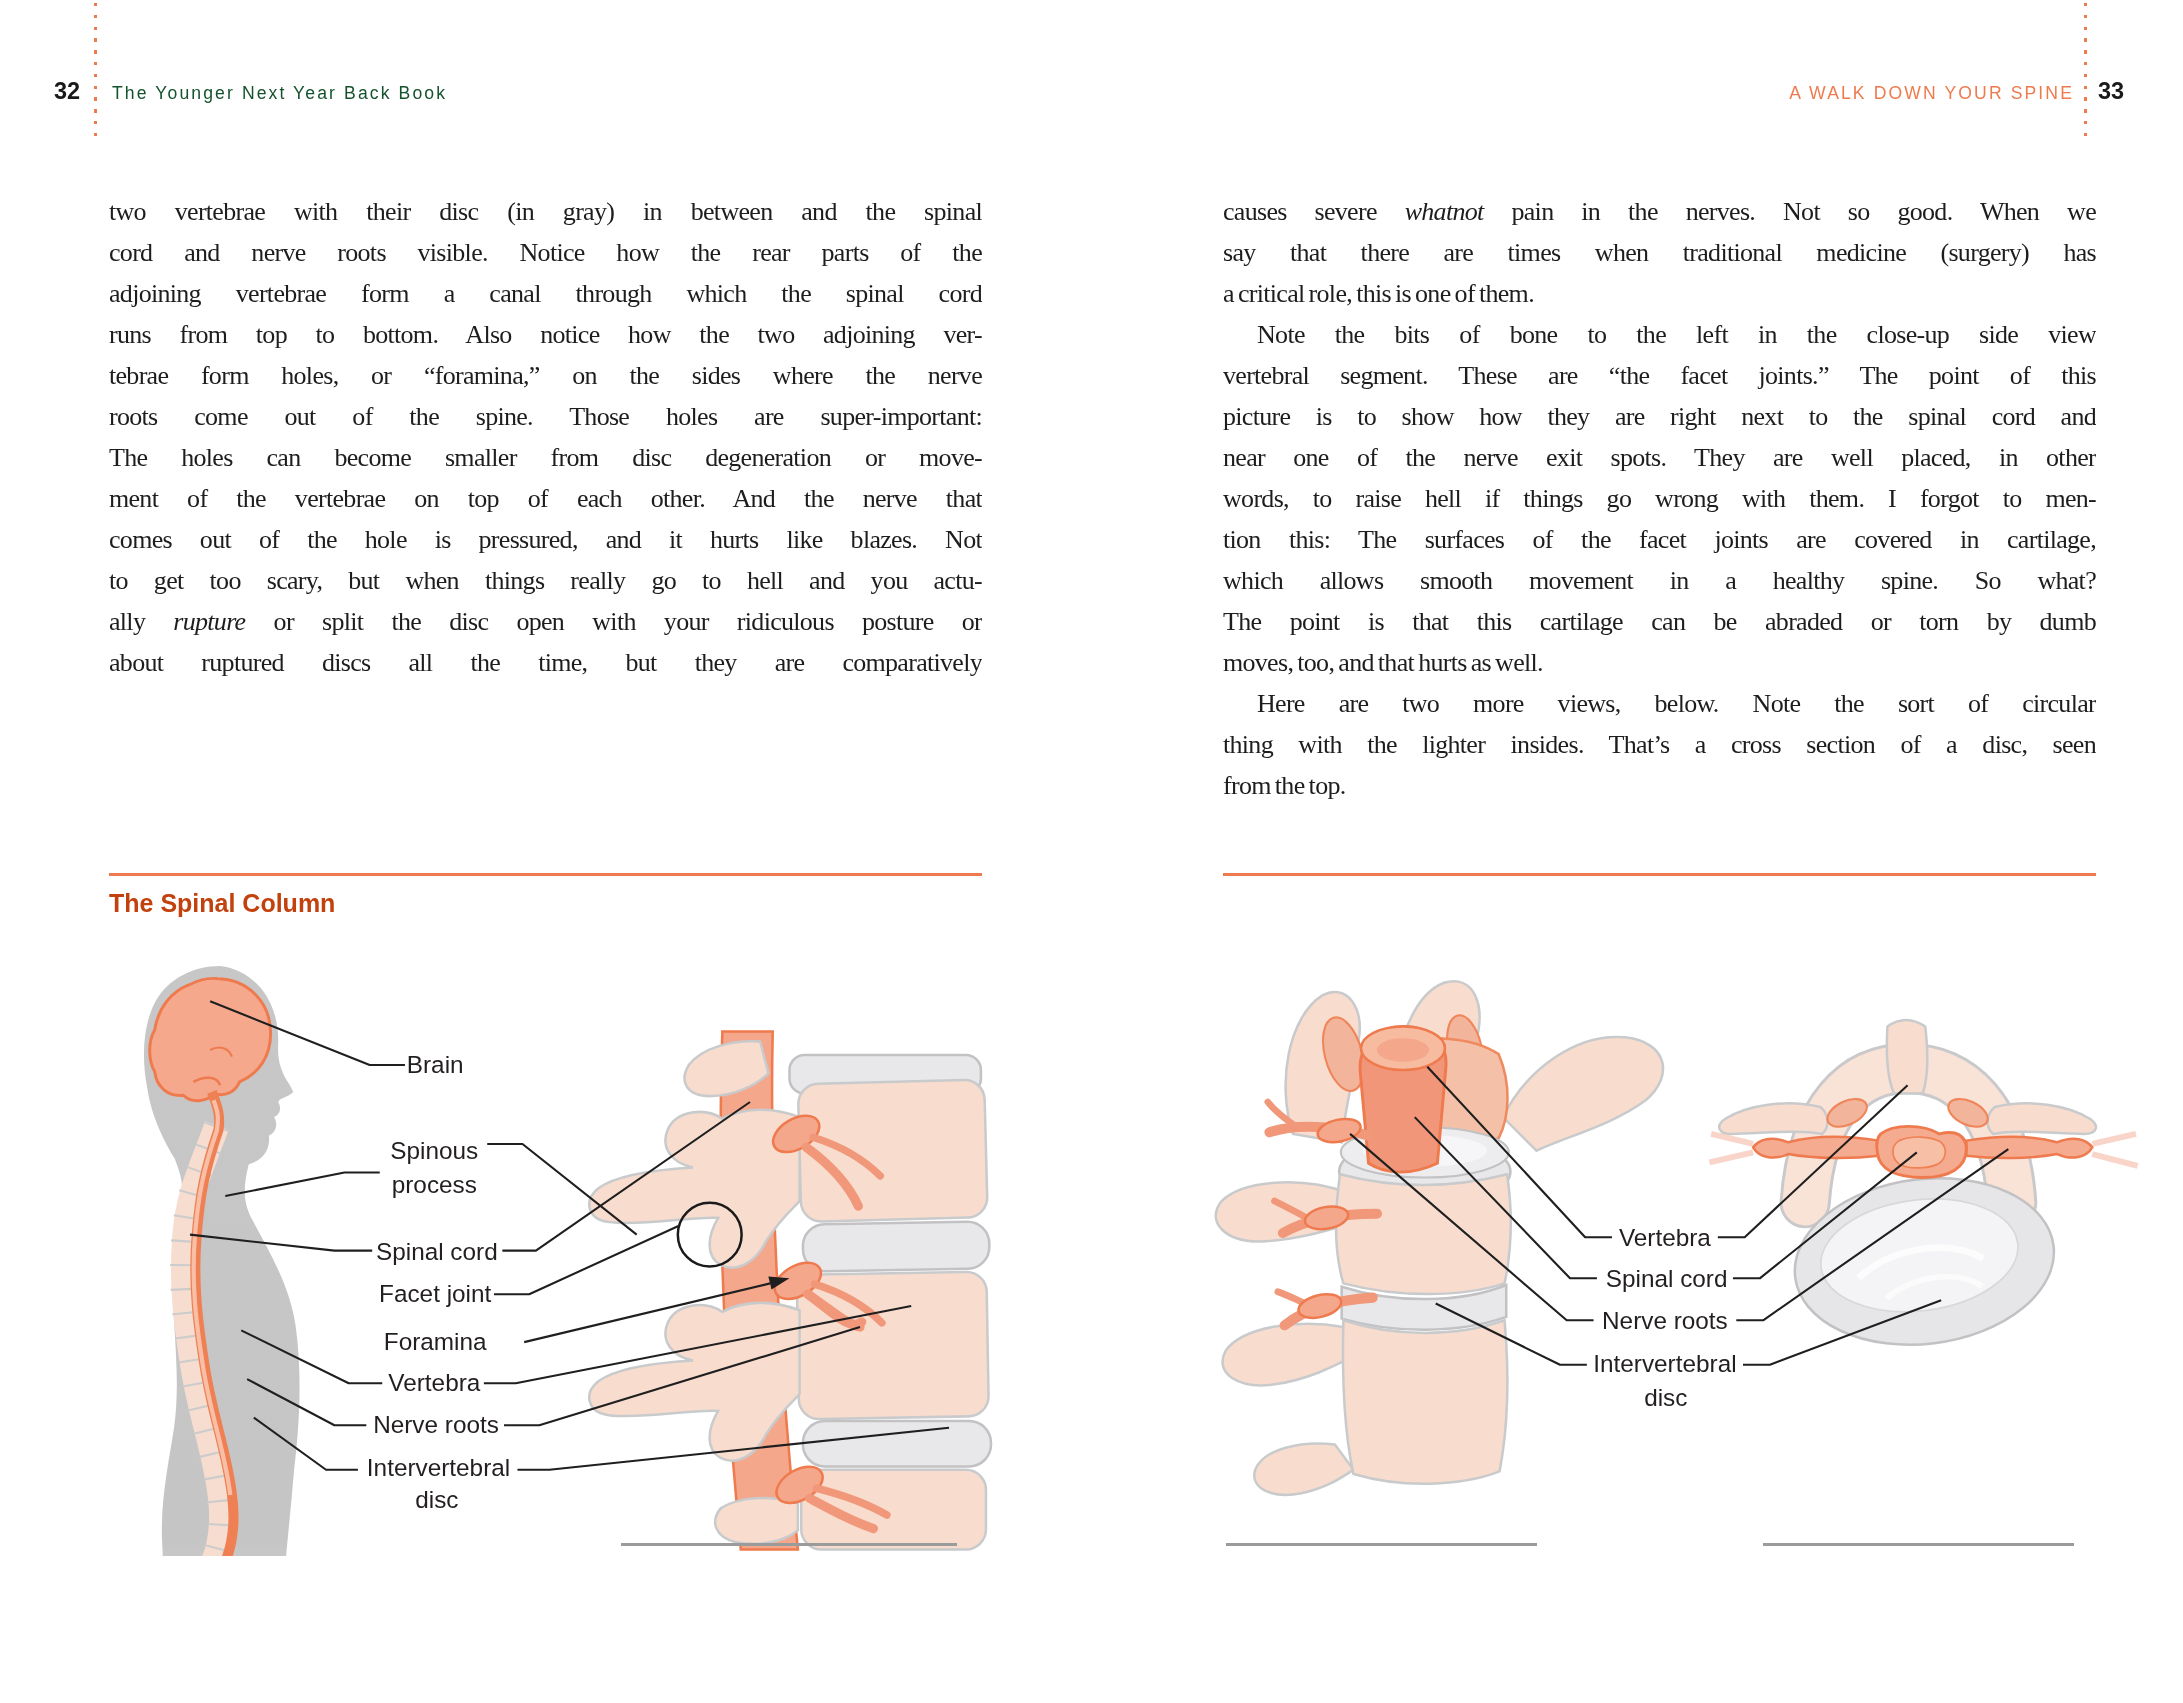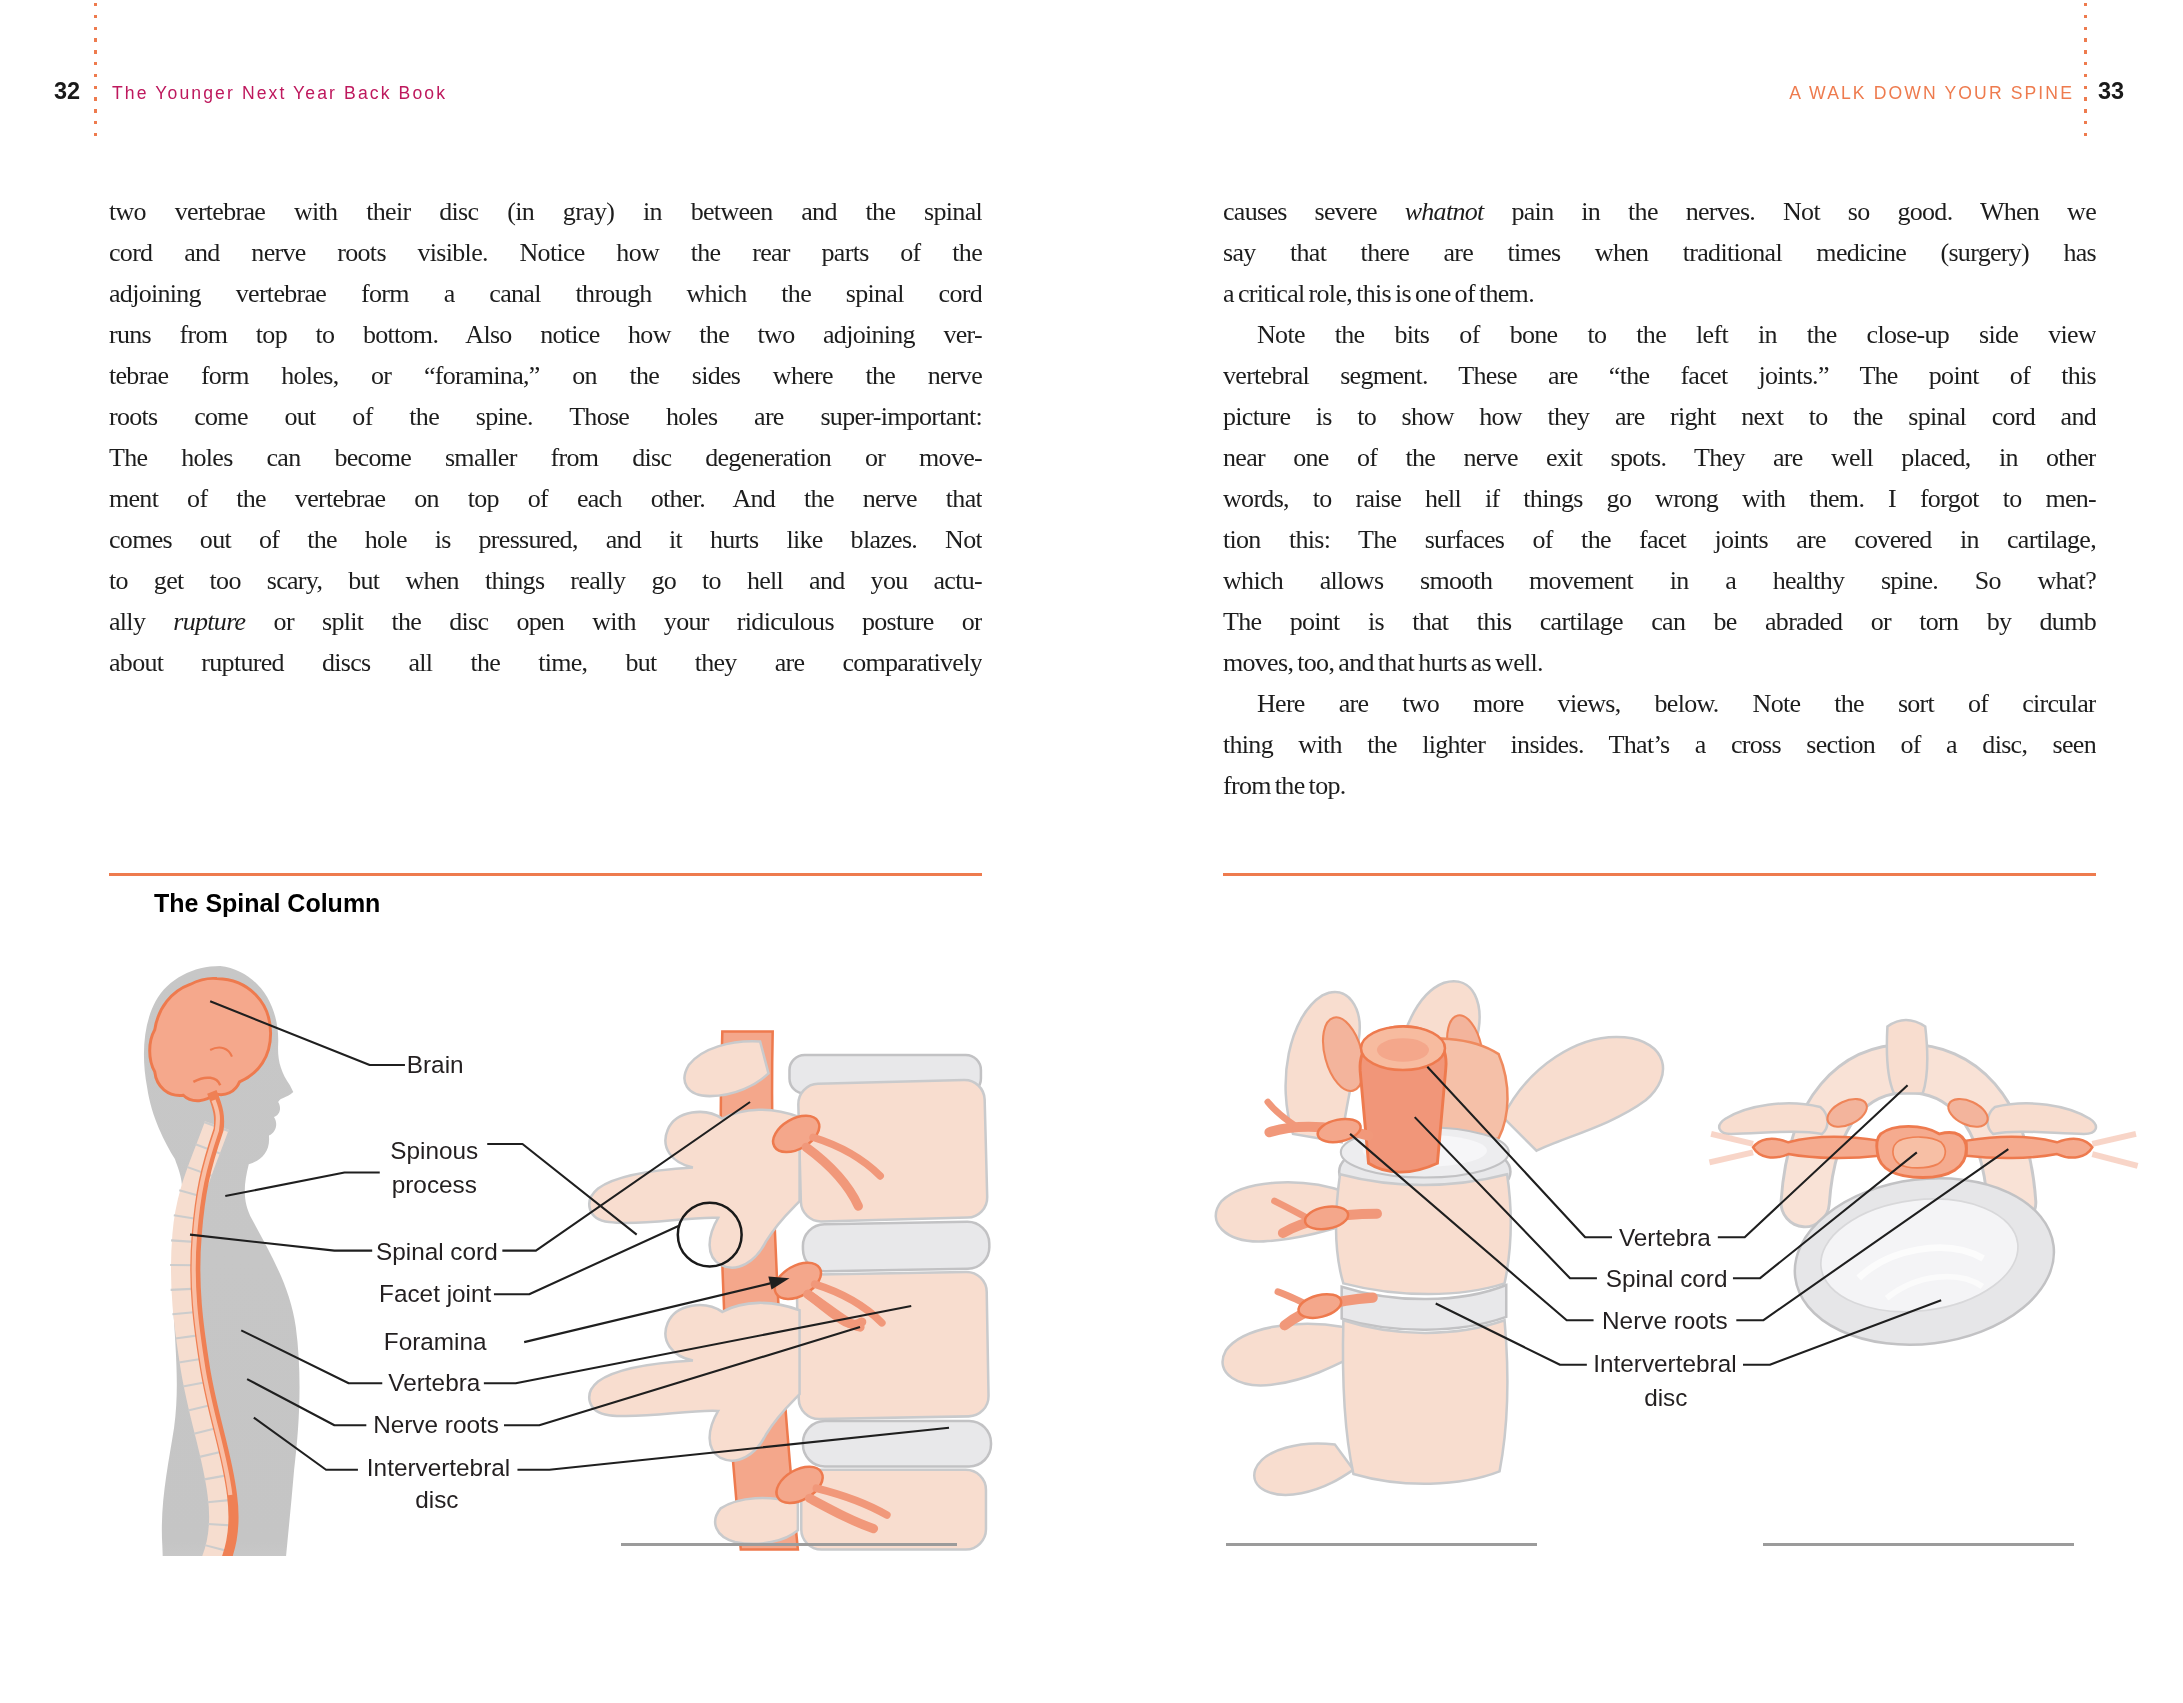--- a/index.html
+++ b/index.html
@@ -1,30 +1,30 @@
 <!DOCTYPE html>
 <html style="--accent: #ee7b4e; --body-text: #1d1d1d; --label-text: #231f20; --silhouette: #c6c6c6; --bone: #f8ddcf; --bone-stroke: #c9cacc; --disc: #e8e8ea; --cord: #f4a78b; --cord-stroke: #ee7a4e; --caption-rule: #9b9b9b;font-size:13.4px"><head>
 <meta charset="utf-8">
 <style>
   html,body{margin:0;padding:0;background:#ffffff;}
   .page{position:relative;width:2183px;height:1556px;background:#fff;overflow:hidden;
         font-family:"Liberation Sans",sans-serif;}
   .pagenum{position:absolute;top:77px;font:700 23.5px/28.6px "Liberation Sans",sans-serif;color:#1a1a1a;}
   .runhead{position:absolute;top:81px;font:400 17.6px/25px "Liberation Sans",sans-serif;
-           letter-spacing:2.1px;color:#be185d;}
+           letter-spacing:2.1px;color:#14532d;}
   .runhead.orange{color:var(--accent);}
   .dots{position:absolute;top:3.4px;width:3.4px;height:136px;
         background-image:repeating-linear-gradient(to bottom,var(--accent) 0 3.4px,transparent 3.4px 11.8px);}
   .col{position:absolute;width:873px;font-family:"Liberation Serif",serif;font-size:26px;
        line-height:41px;color:var(--body-text);letter-spacing:-0.7px;word-spacing:-1.7px;}
   .bodyline{text-align:justify;text-align-last:justify;height:41px;overflow:hidden;}
   .bodyline.end{text-align-last:left;}
   .bodyline.ind{text-indent:34px;}
   .orule{position:absolute;top:873px;width:873px;height:3.4px;background:var(--accent);}
-  .figheading{position:absolute;left:109px;top:888px;font:700 25px/30px "Liberation Sans",sans-serif;color:#000000;margin-left:45px;}
+  .figheading{position:absolute;left:109px;top:888px;font:700 25px/30px "Liberation Sans",sans-serif;color:#c2410c;}
   .caprule{position:absolute;top:1543px;height:2.5px;background:var(--caption-rule);}
   .figcap{position:absolute;top:1559px;font:700 22px/27px "Liberation Sans",sans-serif;
           letter-spacing:1.7px;color:#1e1e1e;}
   svg.fig{position:absolute;overflow:visible;}
   .bone{fill:var(--bone);stroke:var(--bone-stroke);stroke-width:3px;}
   .discf{fill:var(--disc);stroke:#c2c2c4;stroke-width:3px;}
   .cordf{fill:var(--cord);stroke:var(--cord-stroke);stroke-width:3px;}
   .corel{fill:none;stroke:#f1987a;stroke-linecap:round;}
   .leader{fill:none;stroke:#1f1f1f;stroke-width:2.5px;stroke-linejoin:round;}
   .lbl{font:29px "Liberation Sans",sans-serif;fill:var(--label-text);text-anchor:middle;}

